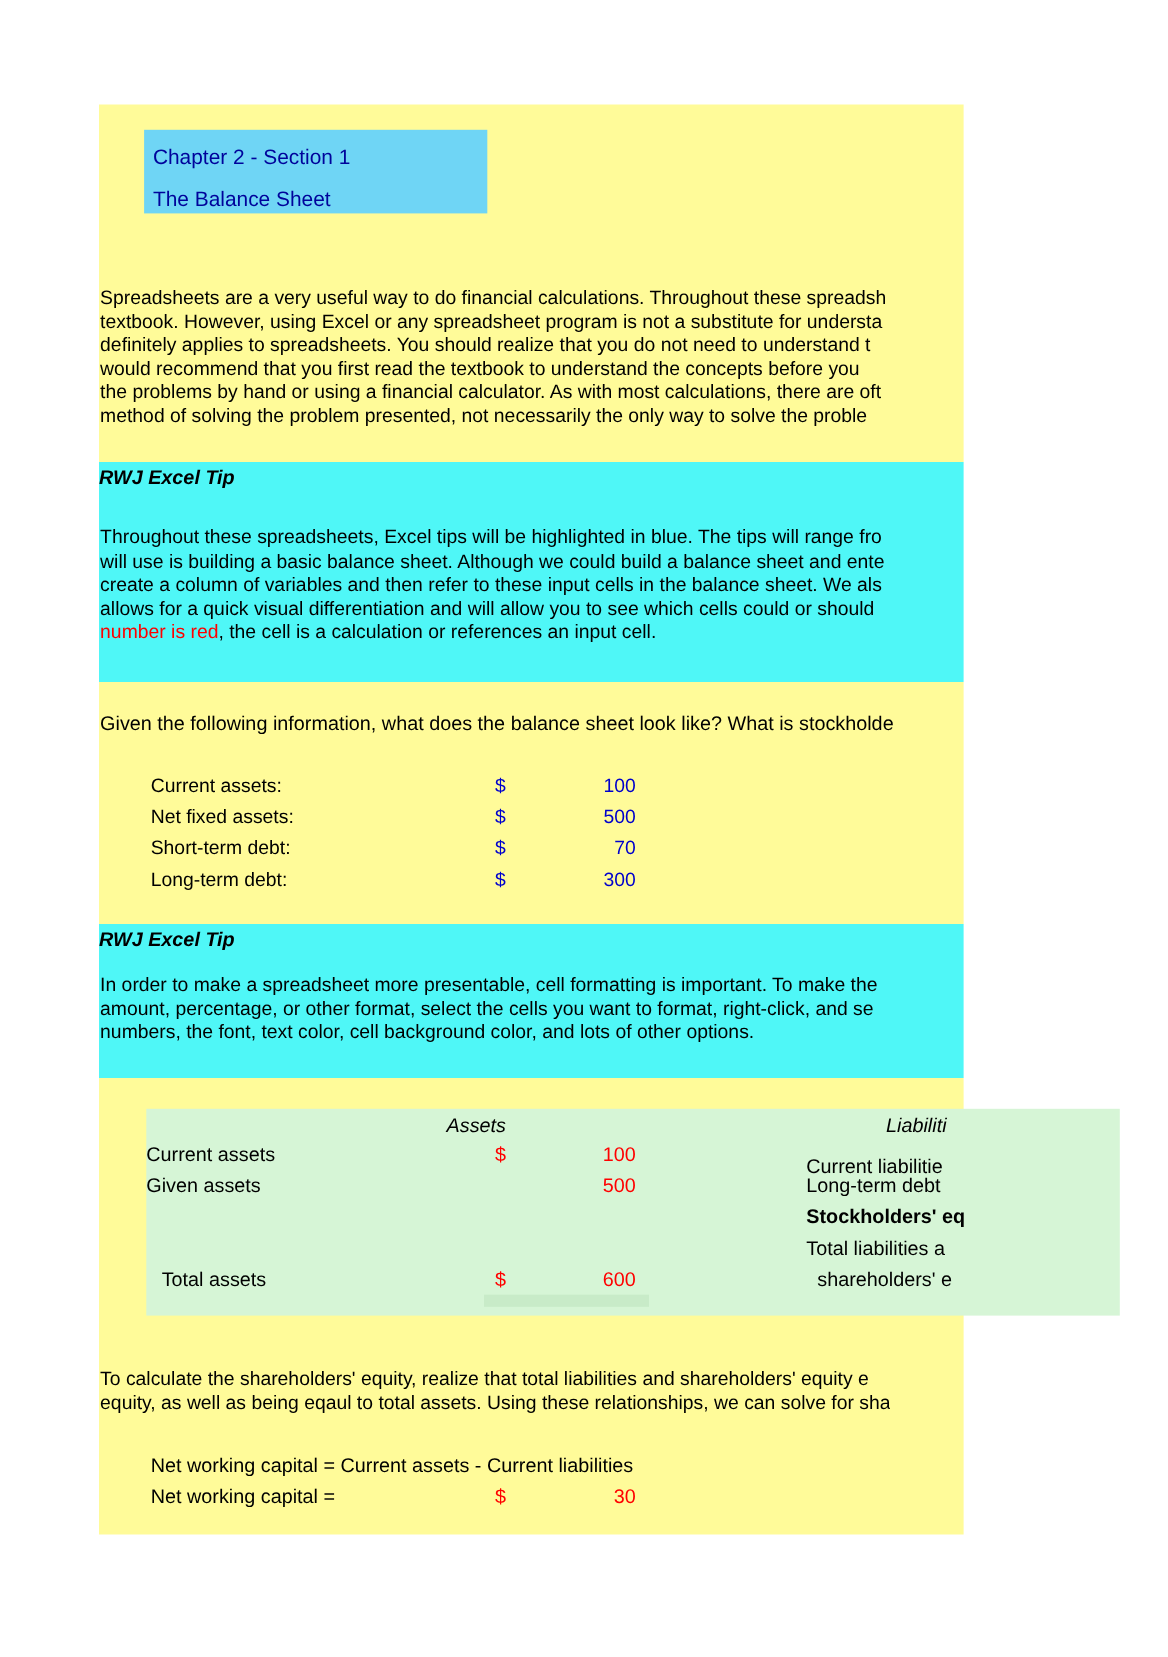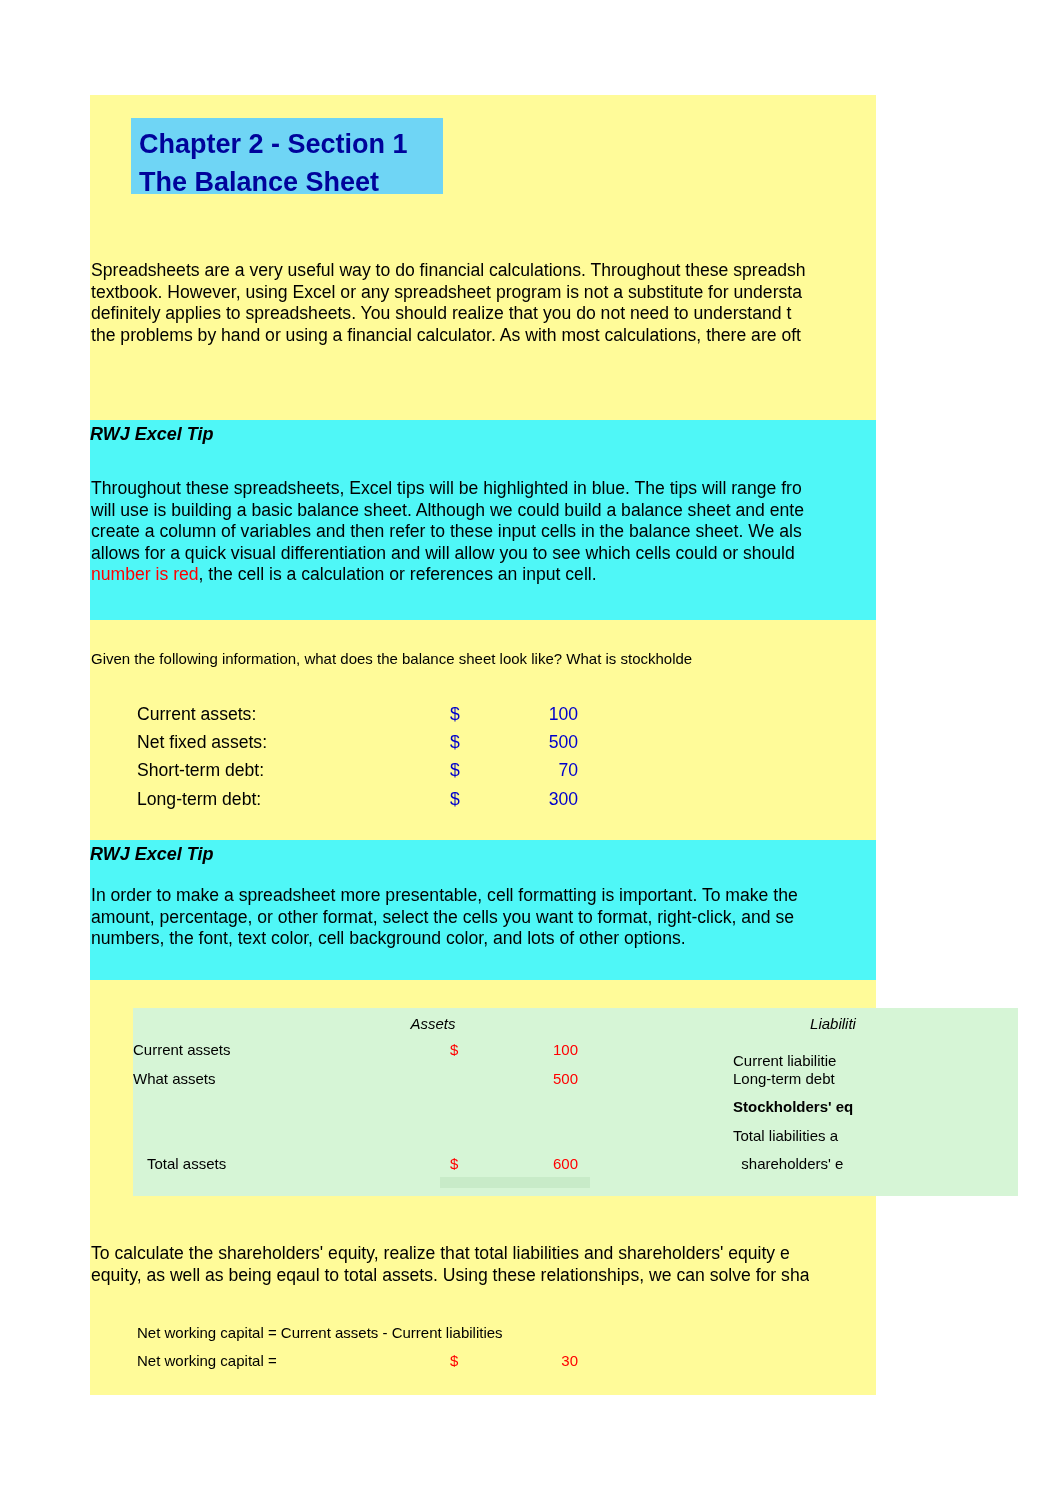--- a/index.html
+++ b/index.html
@@ -47,32 +47,32 @@
   #title-box {
     position: absolute;
     left: 131px; top: 118px;
     width: 312px; height: 76px;
     background: #6FD5F5;
     box-sizing: border-box;
     padding: 7px 0 0 8px;
   }
   #title-box .tline {
     color: #00039B;
-    font-weight: bold;
-    font-size: 27px;
+    font-weight: normal;
+    font-size: 19px;
     line-height: 38px;
     white-space: nowrap;
   }
 
   
   .tx {
     position: absolute;
     white-space: nowrap;
     color: #000000;
-    font-size: 15px;
+    font-size: 18px;
     line-height: 21px;
   }
   .para {
     position: absolute;
     color: #000000;
     font-size: 17.6px;
     line-height: 21.6px;
     white-space: nowrap;
     overflow: hidden;
   }
@@ -122,21 +122,23 @@
   <div id="title-box">
     <div class="tline">Chapter 2 - Section 1</div>
     <div class="tline">The Balance Sheet</div>
   </div>
 
   <div class="clipwin" style="left:90px; top:260px; width:786px; height:130px;">
     <div class="para" style="left:1px; top:0px;">
       <div>Spreadsheets are a very useful way to do financial calculations. Throughout these spreadsh</div>
       <div>textbook. However, using Excel or any spreadsheet program is not a substitute for understa</div>
       <div>definitely applies to spreadsheets. You should realize that you do not need to understand t</div>
+      <div>would recommend that you first read the textbook to understand the concepts before you</div>
       <div>the problems by hand or using a financial calculator. As with most calculations, there are oft</div>
+      <div>method of solving the problem presented, not necessarily the only way to solve the proble</div>
     </div>
   </div>
 
   <div class="tx tiphead" style="left:90px; top:424px;">RWJ Excel Tip</div>
 
   <div class="clipwin" style="left:90px; top:478px; width:786px; height:115px;padding-left:36px;">
     <div class="para" style="left:1px; top:0px;">
       <div>Throughout these spreadsheets, Excel tips will be highlighted in blue. The tips will range fro</div>
       <div>will use is building a basic balance sheet. Although we could build a balance sheet and ente</div>
       <div>create a column of variables and then refer to these input cells in the balance sheet. We als</div>
@@ -178,21 +180,21 @@
   </div>
 
   <div class="clipwin" style="left:133px; top:1008px; width:757px; height:188px;">
 
     <div class="tx" style="left:200px; top:5px; width:200px; text-align:center; font-style:italic;">Assets</div>
 
     <div class="tx" style="left:0px; top:31px;">Current assets</div>
     <div class="tx red" style="left:317px; top:31px;">$</div>
     <div class="tx red" style="left:345px; top:31px; width:100px; text-align:right;">100</div>
 
-    <div class="tx" style="left:0px; top:60px;">What assets</div>
+    <div class="tx" style="left:0px; top:60px;">Given assets</div>
     <div class="tx red" style="left:317px; top:60px;"></div>
     <div class="tx red" style="left:345px; top:60px; width:100px; text-align:right;">500</div>
 
     <div class="tx" style="left:14px; top:145px;">Total assets</div>
     <div class="tx red" style="left:317px; top:145px;">$</div>
     <div class="tx red" style="left:345px; top:145px; width:100px; text-align:right;">600</div>
 
     <div class="tx" style="left:600px; top:5px; width:200px; text-align:center; font-style:italic;">Liabiliti</div>
 
     <div class="tx" style="left:600px; top:42px;">Current liabilitie</div>

